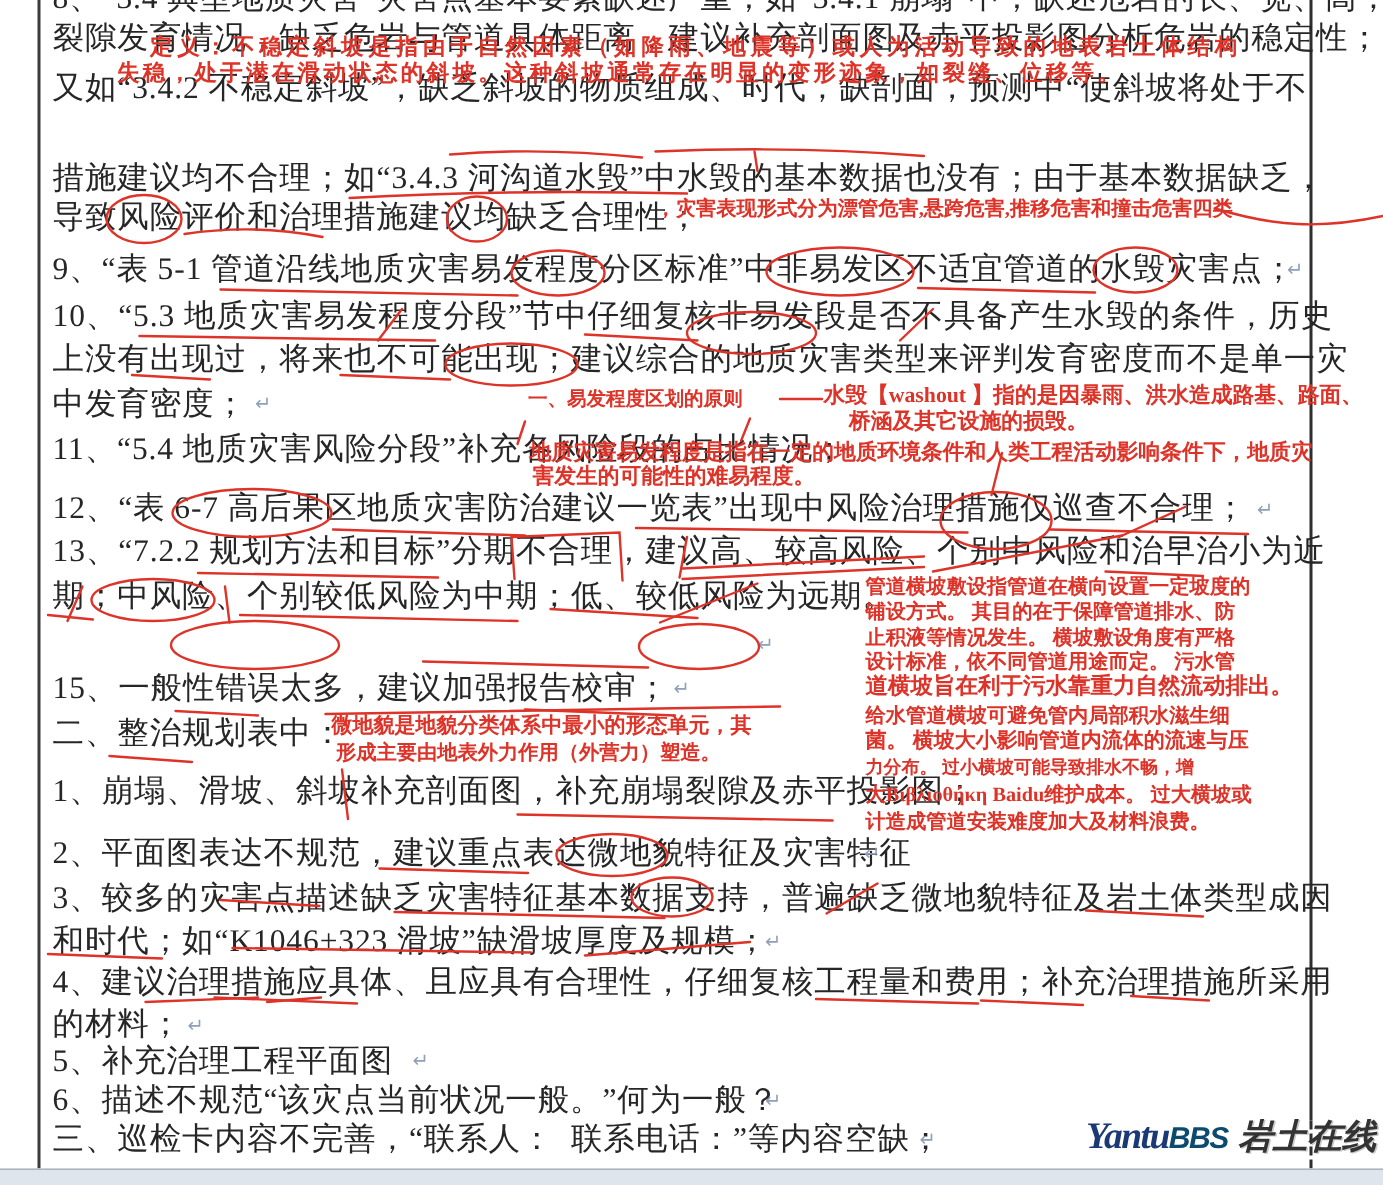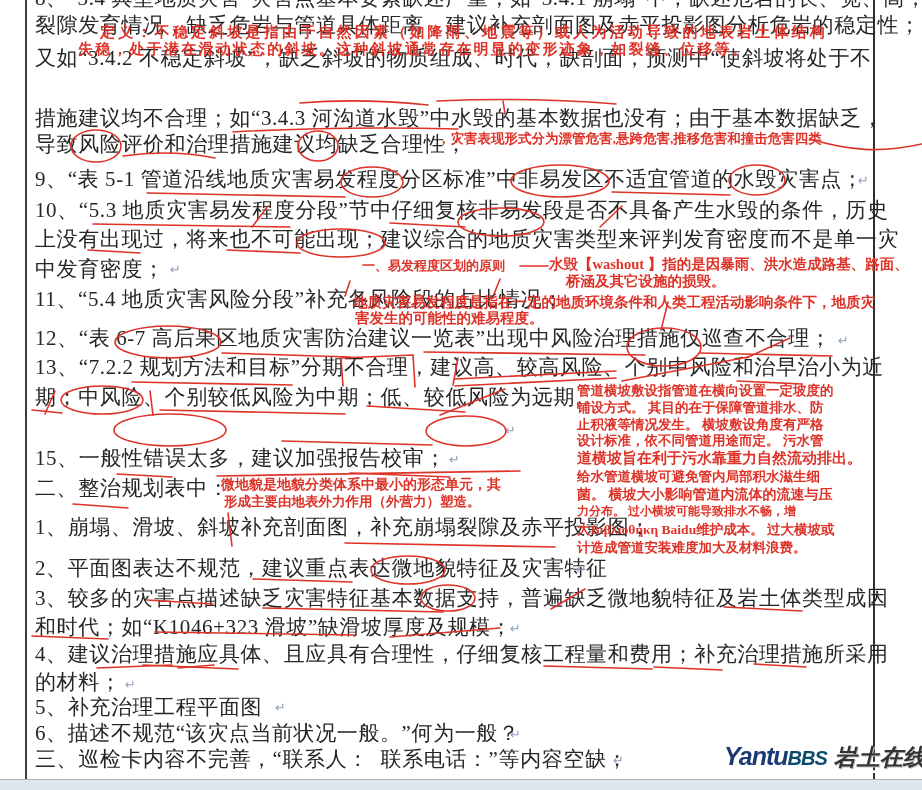--- a/index.html
+++ b/index.html
@@ -23,21 +23,21 @@
   .vline-right-dash{position:absolute;left:873px;top:747px;width:0;height:32px;
       border-left:2px dashed #2e2e2e;z-index:6;}
   .page-gap{position:absolute;left:0;top:779px;width:922px;height:11px;
       background:#dfe5ec;border-top:1px solid #aab4c0;z-index:8;}
   
   svg.strokes{position:absolute;left:0;top:0;z-index:6;pointer-events:none;}
   
   .logo{position:absolute;left:724px;top:742px;z-index:9;white-space:nowrap;
         font-family:"Liberation Sans","DejaVu Sans",sans-serif;
         font-style:italic;font-weight:bold;}
-  .lg-yantu{color:#1b3a75;font-size:25px;letter-spacing:-1px;}
+  .lg-yantu{color:#1b3a75;font-size:25px;letter-spacing:-1px;font-family:Liberation Serif, serif;}
   .lg-bbs{color:#0c4a6e;font-size:20px;letter-spacing:-1px;}
   .lg-cn{color:#333333;font-size:23px;margin-left:7px;letter-spacing:0px;
          text-shadow:1px 1px 0 #c8c8c8;}
 </style>
 </head>
 <body>
 
 <div class="stage">
 
   <div class="vline-left"></div>
@@ -65,21 +65,21 @@
   <div class="ln" style="top:616px">和时代；如“K1046+323 滑坡”缺滑坡厚度及规模；</div>
   <div class="ln" style="top:643px">4、建议治理措施应具体、且应具有合理性，仔细复核工程量和费用；补充治理措施所采用</div>
   <div class="ln" style="top:671px">的材料；</div>
   <div class="ln" style="top:696px">5、补充治理工程平面图</div>
   <div class="ln" style="top:722px">6、描述不规范“该灾点当前状况一般。”何为一般？</div>
   <div class="ln" style="top:748px">三、巡检卡内容不完善，“联系人：  联系电话：”等内容空缺；</div>
 
   <div class="ann" style="left:100px;top:24px;font-size:15px;letter-spacing:3.2px">定义：不稳定斜坡是指由于自然因素（如降雨、地震等）或人为活动导致的地表岩土体结构</div>
   <div class="ann" style="left:78px;top:41px;font-size:15px;letter-spacing:2.2px">失稳，处于潜在滑动状态的斜坡。这种斜坡通常存在明显的变形迹象，如裂缝、位移等。</div>
   <div class="ann" style="left:437px;top:131px;font-size:13.5px">，灾害表现形式分为漂管危害,悬跨危害,推移危害和撞击危害四类</div>
-  <div class="ann" style="left:362px;top:259px;font-size:13px">一、易发程度区划的原则</div>
+  <div class="ann" style="left:352px;top:259px;font-size:13px">一、易发程度区划的原则</div>
   <div class="ann" style="left:353px;top:294px;font-size:14.5px">地质灾害易发程度是指在一定的地质环境条件和人类工程活动影响条件下，地质灾</div>
   <div class="ann" style="left:355px;top:310px;font-size:14.5px">害发生的可能性的难易程度。</div>
   <div class="ann" style="left:549px;top:256px;font-size:14.5px">水毁【washout 】指的是因暴雨、洪水造成路基、路面、</div>
   <div class="ann" style="left:566px;top:273px;font-size:14.5px">桥涵及其它设施的损毁。</div>
   <div class="ann" style="left:221px;top:477px;font-size:14px">微地貌是地貌分类体系中最小的形态单元，其</div>
   <div class="ann" style="left:224px;top:494px;font-size:13.5px">形成主要由地表外力作用（外营力）塑造。</div>
   <div class="ann" style="left:577px;top:383px;font-size:13.5px">管道横坡敷设指管道在横向设置一定坡度的</div>
   <div class="ann" style="left:577px;top:400px;font-size:13.5px">铺设方式。 其目的在于保障管道排水、防</div>
   <div class="ann" style="left:577px;top:417px;font-size:13.5px">止积液等情况发生。 横坡敷设角度有严格</div>
   <div class="ann" style="left:577px;top:433px;font-size:13.5px">设计标准，依不同管道用途而定。 污水管</div>

